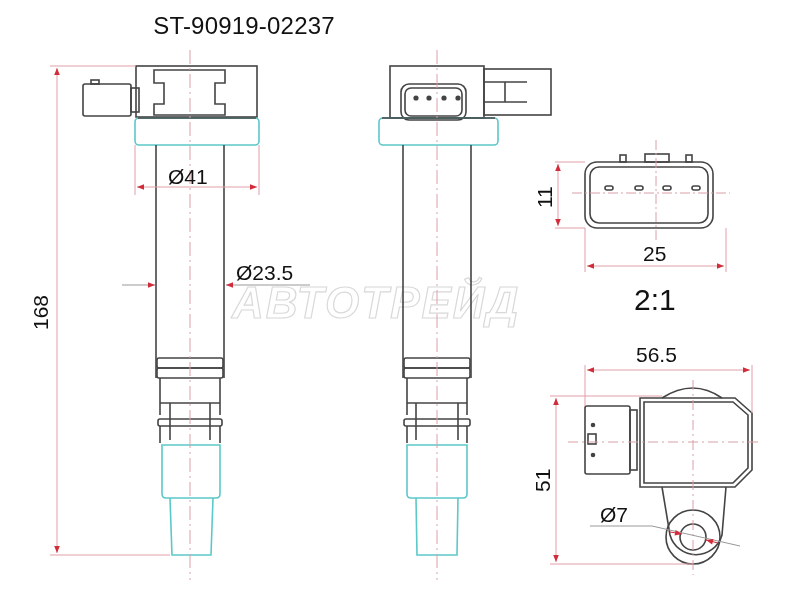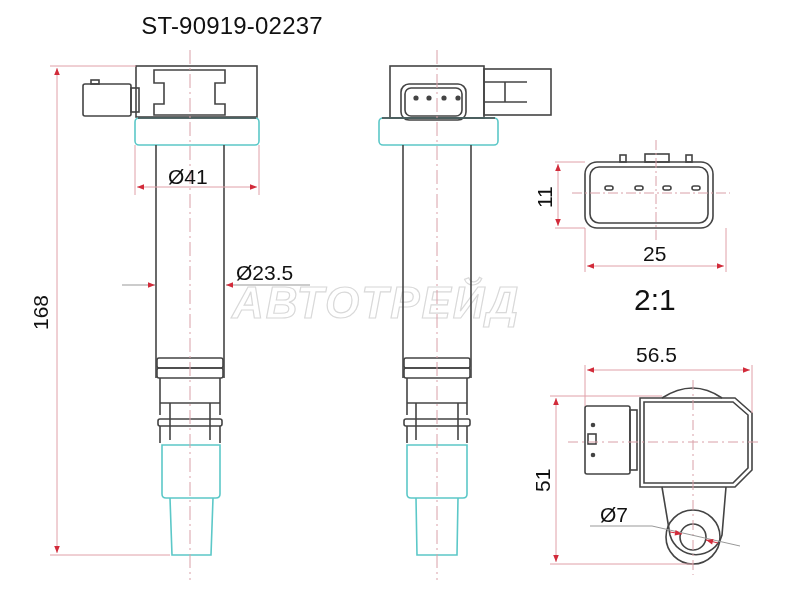--- a/index.html
+++ b/index.html
@@ -1,17 +1,17 @@
 <!DOCTYPE html>
 <html><head>
 <meta charset="utf-8">
 <style>
   html, body { margin:0; padding:0; background:#ffffff; }
   body { width:800px; height:600px; overflow:hidden; position:relative; font-family:"Liberation Sans", sans-serif; }
-  #title { position:absolute; left:0; width:656px; top:12px; text-align:center; font-size:24px; color:#111; letter-spacing:0.2px; }
+  #title { position:absolute; left:12px; width:656px; top:12px; text-align:center; font-size:24px; color:#111; letter-spacing:0.2px; }
   #title span { position:relative; left:-96px; }
   svg { position:absolute; left:0; top:0; }
   .dim { font-family:"Liberation Sans", sans-serif; fill:#111; font-size:21px; }
   .wm { font-family:"Liberation Sans", sans-serif; font-style:italic; font-weight:bold; font-size:44px; fill:#ffffff; stroke:#d9d9d9; stroke-width:1.2; letter-spacing:2px; }
   .scale { font-family:"Liberation Sans", sans-serif; fill:#111; font-size:30px; }
 </style>
 </head>
 <body>
 
 <div id="title"><span>ST-90919-02237</span></div>

